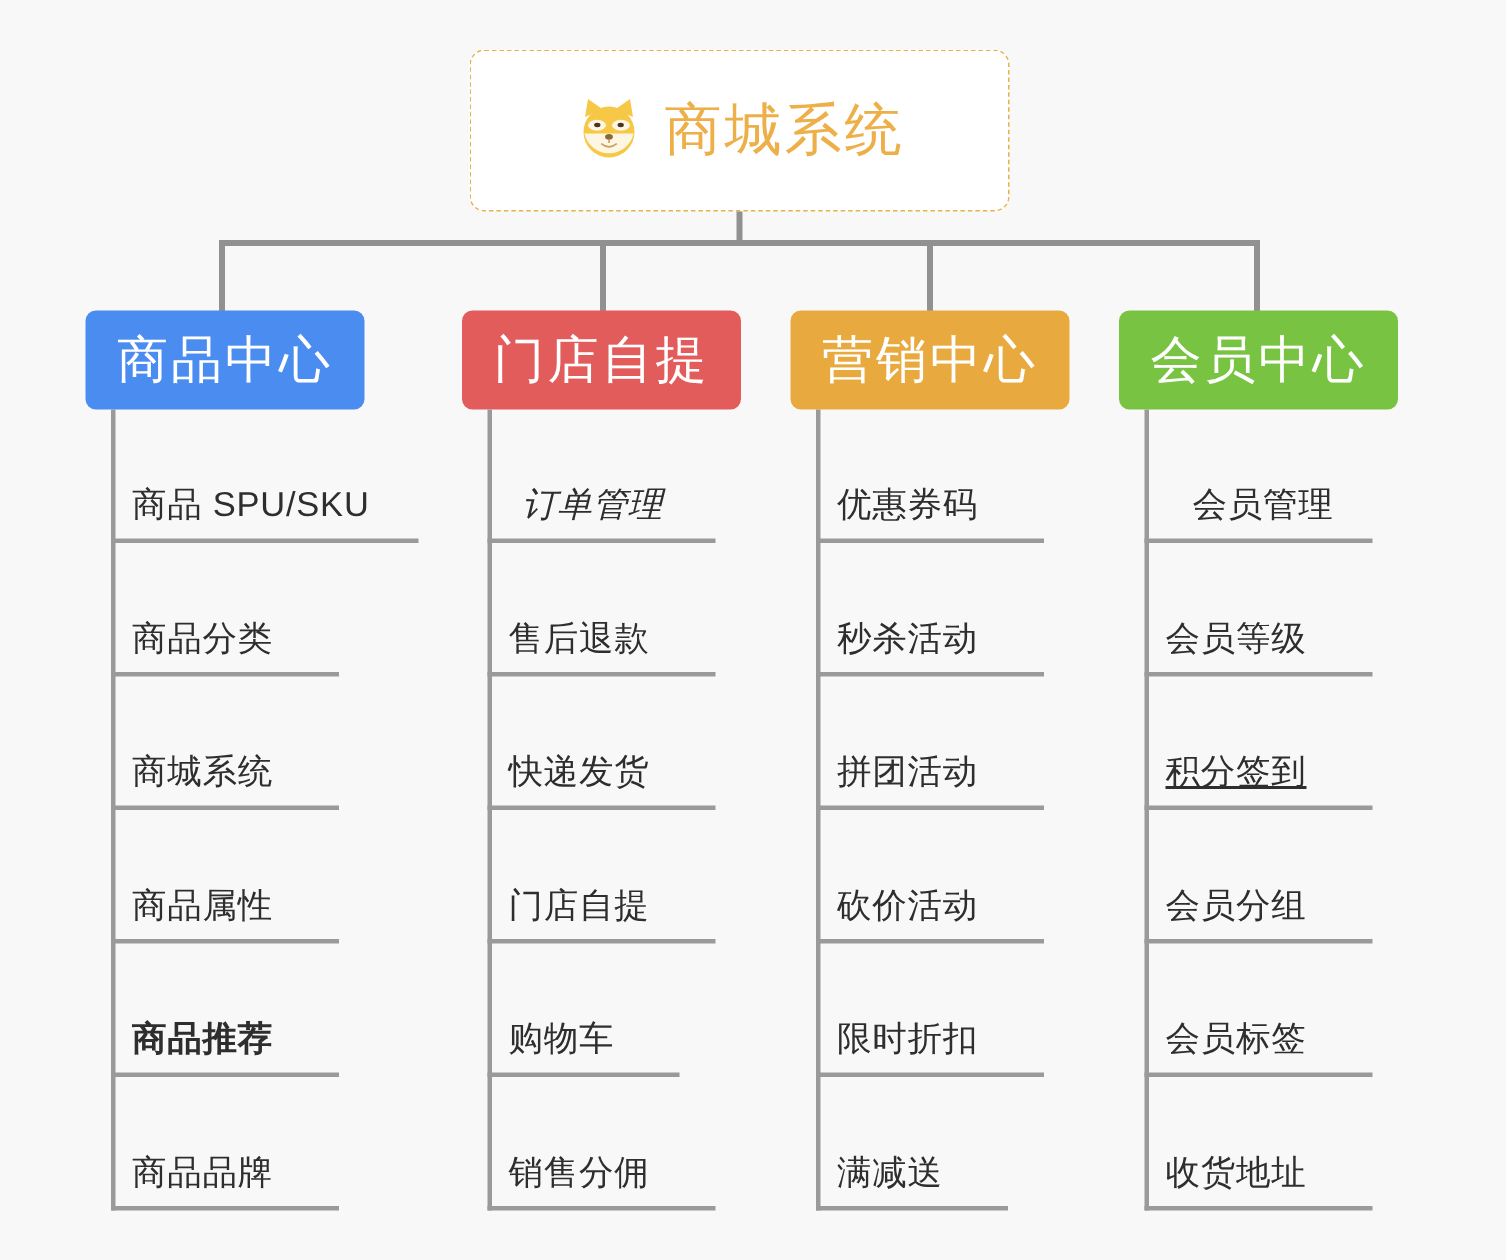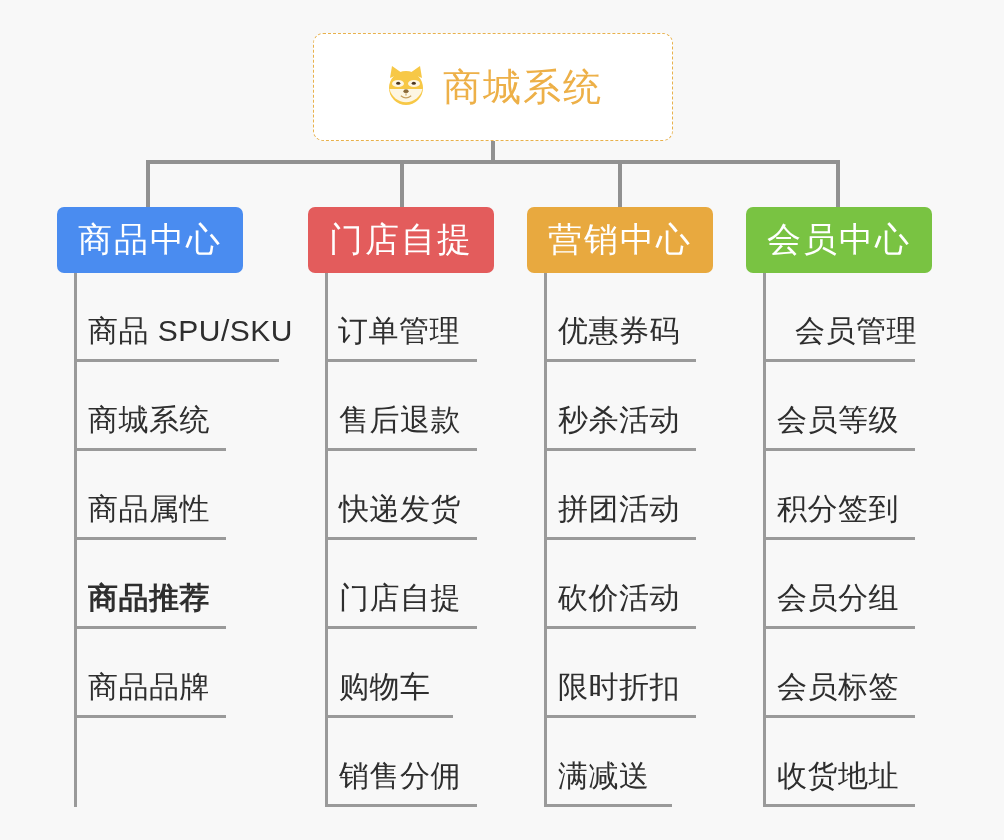--- a/index.html
+++ b/index.html
@@ -103,21 +103,21 @@
   }
   .leaf {
     position: relative;
     height: 89px;
     box-sizing: border-box;
   }
   .leaf-label {
     position: absolute;
     left: 31px;
     bottom: 10px;
-    font-size: 30px;
+    font-size: 23px;
     color: #2e2e2e;
     white-space: nowrap;
     letter-spacing: 0.5px;
   }
   .leaf-underline {
     position: absolute;
     left: 3px;
     bottom: 0;
     height: 3px;
     background: #9a9a9a;
@@ -164,20 +164,24 @@
   <div id="columns-host">
       <div class="column" style="left: 57px; width: 186px;">
         <div class="cat-header" style="background: rgb(74, 140, 240); width: 186px;">商品中心</div>
         <div class="cat-body" style="height: 534px;">
           <div class="spine" style="left: 17px; height: 534px;"></div>
           <div class="leaf">
             <span class="leaf-label" style="left: 31px;">商品 SPU/SKU</span>
             <div class="leaf-underline" style="left: 17px; width: 205px;"></div>
           </div>
           <div class="leaf">
+            <span class="leaf-label" style="left: 31px;">商品分类</span>
+            <div class="leaf-underline" style="left: 17px; width: 152px;"></div>
+          </div>
+          <div class="leaf">
             <span class="leaf-label" style="left: 31px;">商城系统</span>
             <div class="leaf-underline" style="left: 17px; width: 152px;"></div>
           </div>
           <div class="leaf">
             <span class="leaf-label" style="left: 31px;">商品属性</span>
             <div class="leaf-underline" style="left: 17px; width: 152px;"></div>
           </div>
           <div class="leaf">
             <span class="leaf-label" style="left: 31px; font-weight: bold;">商品推荐</span>
             <div class="leaf-underline" style="left: 17px; width: 152px;"></div>
@@ -186,21 +190,21 @@
             <span class="leaf-label" style="left: 31px;">商品品牌</span>
             <div class="leaf-underline" style="left: 17px; width: 152px;"></div>
           </div>
         </div>
       </div>
       <div class="column" style="left: 308px; width: 186px;">
         <div class="cat-header" style="background: rgb(227, 92, 92); width: 186px;">门店自提</div>
         <div class="cat-body" style="height: 534px;">
           <div class="spine" style="left: 17px; height: 534px;"></div>
           <div class="leaf">
-            <span class="leaf-label" style="left: 30px;">订单管理</span>
+            <span class="leaf-label" style="left: 40px; font-style: italic;">订单管理</span>
             <div class="leaf-underline" style="left: 17px; width: 152px;"></div>
           </div>
           <div class="leaf">
             <span class="leaf-label" style="left: 31px;">售后退款</span>
             <div class="leaf-underline" style="left: 17px; width: 152px;"></div>
           </div>
           <div class="leaf">
             <span class="leaf-label" style="left: 31px;">快递发货</span>
             <div class="leaf-underline" style="left: 17px; width: 152px;"></div>
           </div>
@@ -254,21 +258,21 @@
           <div class="spine" style="left: 17px; height: 534px;"></div>
           <div class="leaf">
             <span class="leaf-label" style="left: 49px;">会员管理</span>
             <div class="leaf-underline" style="left: 17px; width: 152px;"></div>
           </div>
           <div class="leaf">
             <span class="leaf-label" style="left: 31px;">会员等级</span>
             <div class="leaf-underline" style="left: 17px; width: 152px;"></div>
           </div>
           <div class="leaf">
-            <span class="leaf-label" style="left: 31px;">积分签到</span>
+            <span class="leaf-label" style="left: 31px; text-decoration: underline;">积分签到</span>
             <div class="leaf-underline" style="left: 17px; width: 152px;"></div>
           </div>
           <div class="leaf">
             <span class="leaf-label" style="left: 31px;">会员分组</span>
             <div class="leaf-underline" style="left: 17px; width: 152px;"></div>
           </div>
           <div class="leaf">
             <span class="leaf-label" style="left: 31px;">会员标签</span>
             <div class="leaf-underline" style="left: 17px; width: 152px;"></div>
           </div>

